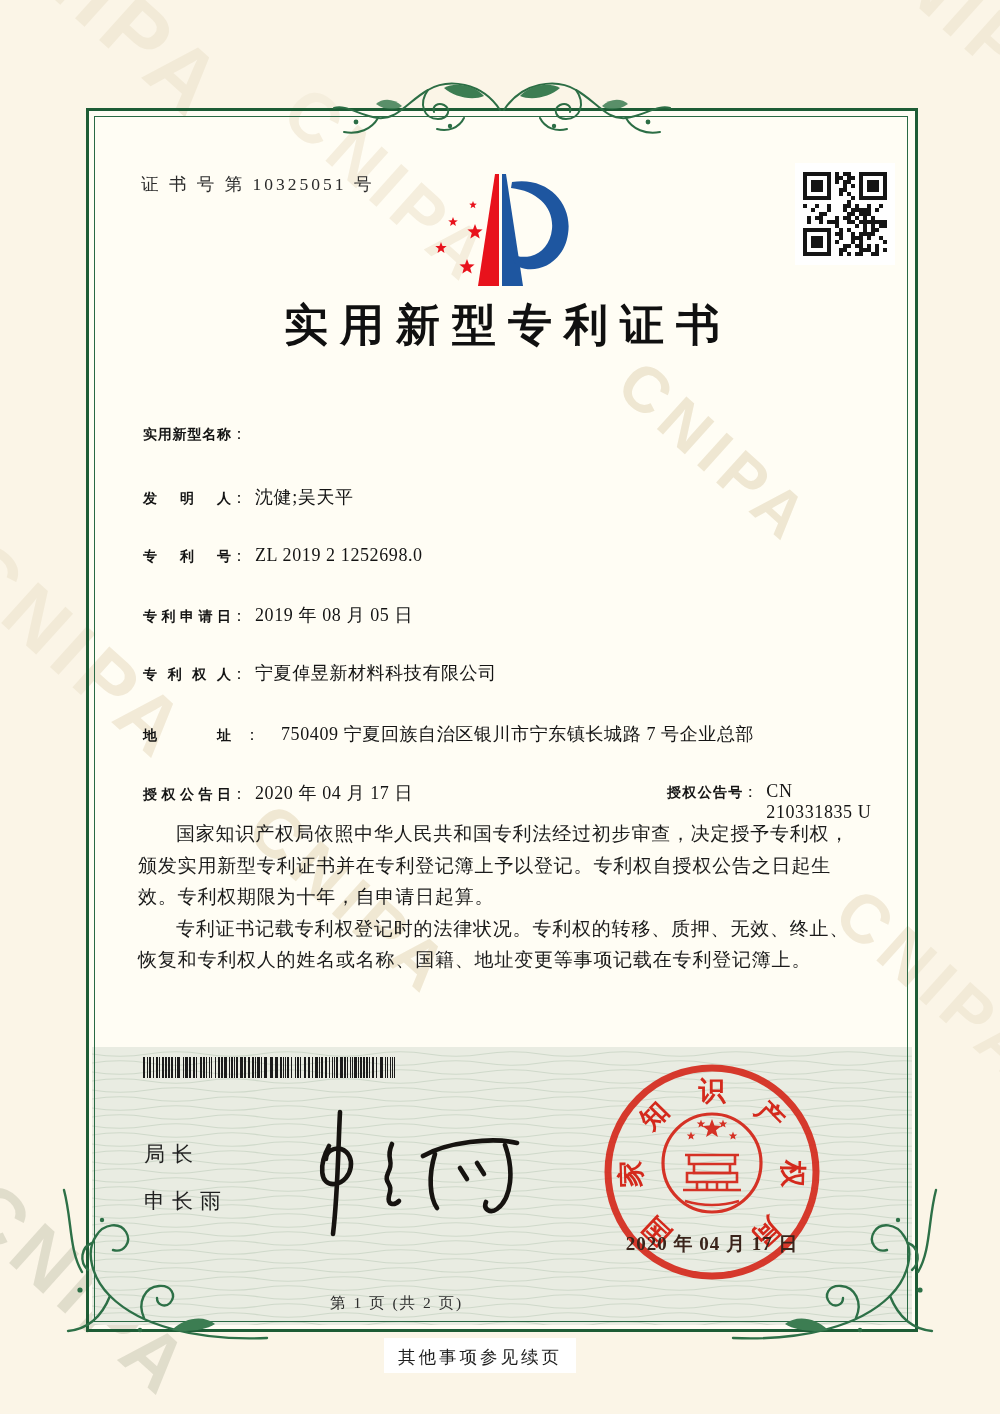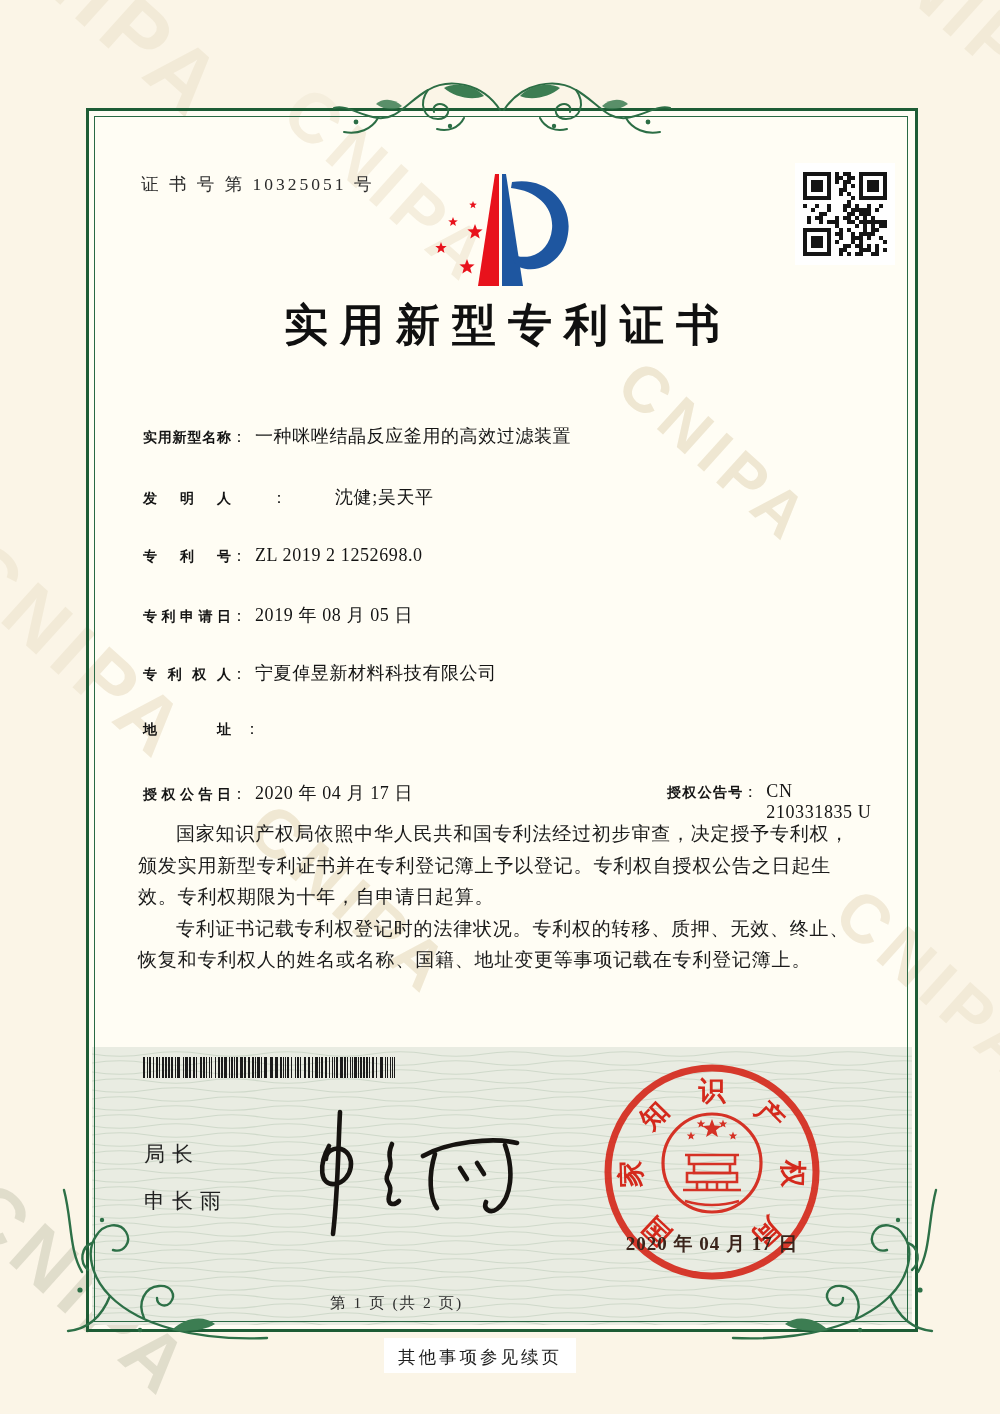--- a/index.html
+++ b/index.html
@@ -386,23 +386,22 @@
         <rect x="20" y="17" width="1" height="1" fill="#151515"></rect>
         <rect x="20" y="19" width="1" height="1" fill="#151515"></rect>
       </svg>
   </div>
 
   <div class="title">实用新型专利证书</div>
 
   <div class="row" style="top:424px;">
     <span class="lbl">实用新型名称</span>
       <span class="colon">：</span>
-    <span class="val">一种咪唑结晶反应釜用的高效过滤装置</span>
-  </div>
-  <div class="row" style="top:485px;gap:40px;">
+  </div>
+  <div class="row" style="top:485px;">
     <span class="lbl">发明人</span>
       <span class="colon">：</span>
     <span class="val">沈健;吴天平</span>
   </div>
   <div class="row" style="top:545px;">
     <span class="lbl">专利号</span>
       <span class="colon">：</span>
     <span class="val">ZL 2019 2 1252698.0</span>
   </div>
   <div class="row" style="top:603px;">
@@ -412,20 +411,21 @@
   </div>
   <div class="row" style="top:661px;">
     <span class="lbl">专利权人</span>
       <span class="colon">：</span>
     <span class="val">宁夏倬昱新材料科技有限公司</span>
   </div>
   <div class="row" style="top:719px;gap:13px;">
     <span class="lbl">地址</span>
       <span class="colon">：</span>
     <span class="addr-lines">
+      <span class="val">750409 宁夏回族自治区银川市宁东镇长城路 7 号企业总部</span>
     </span>
   </div>
   <div class="row" style="top:781px; width:740px;">
     <span class="lbl">授权公告日</span>
       <span class="colon">：</span>
     <span class="val">2020 年 04 月 17 日</span>
     <span class="row2">
       <span class="lbl">授权公告号</span>
         <span class="colon">：</span>
       <span class="val">CN 210331835 U</span>

